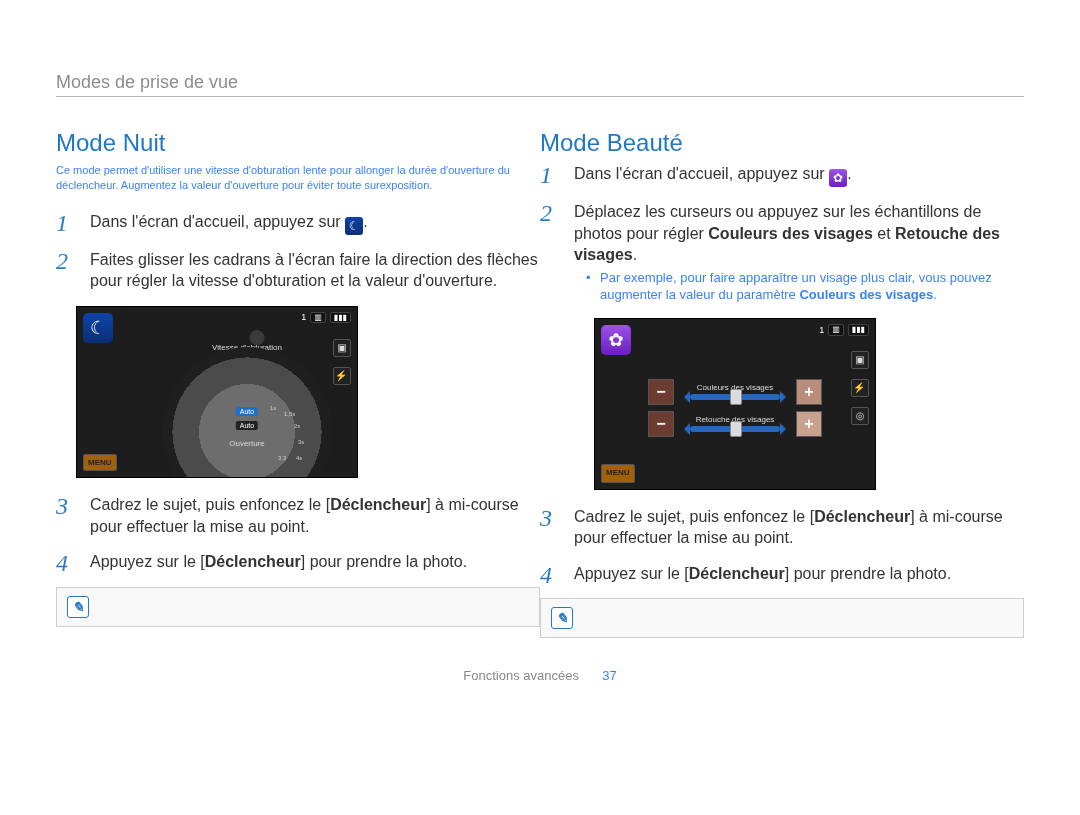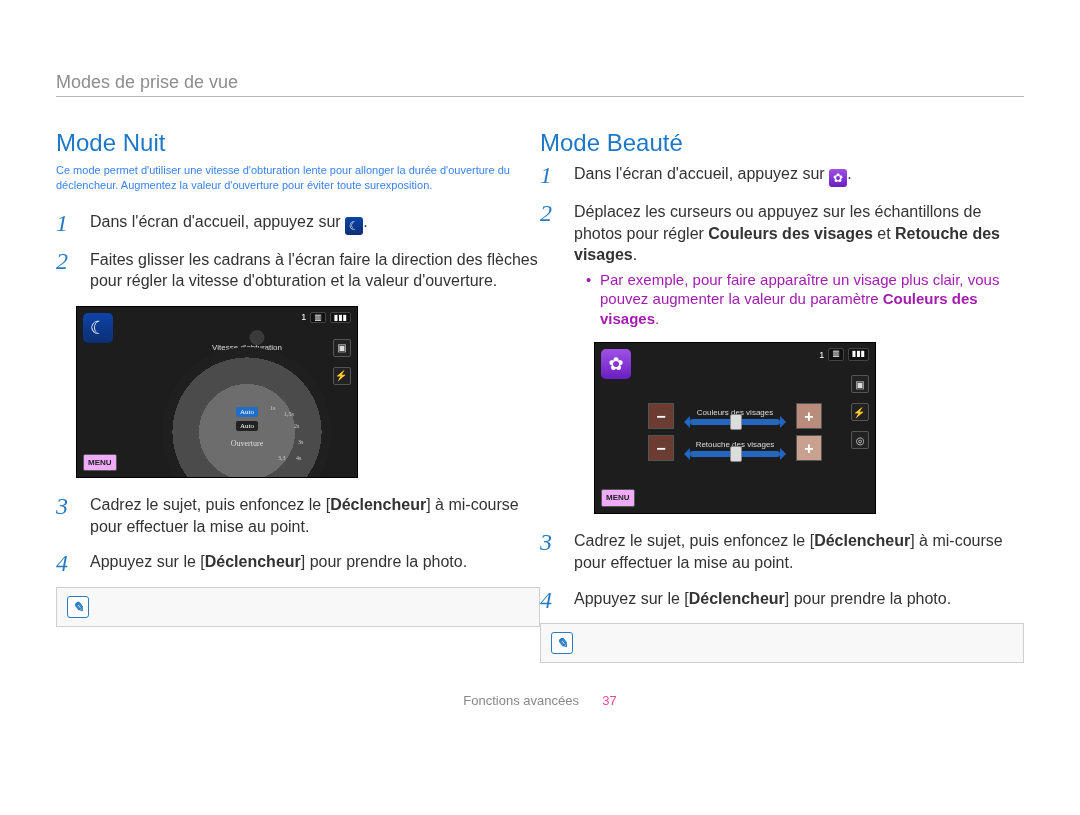--- a/index.html
+++ b/index.html
@@ -73,22 +73,22 @@
     vertical-align: -3px;
     border-radius: 3px;
     align-items: center;
     justify-content: center;
     font-size: 12px;
     color: #fff;
   }
   .night-inline { background: linear-gradient(#0d43a8,#0b2f74); }
   .beauty-inline { background: linear-gradient(#9f52e6,#6b1ec2); }
   .sub-bullet {
-    font-size: 15px;
-    color: #a21caf;
+    font-size: 13px;
+    color: #3b82f6;
     margin: 4px 0 14px 0;
     padding-left: 26px;
     position: relative;
     line-height: 1.3;
   }
   .sub-bullet::before {
     content: "•";
     position: absolute;
     left: 12px;
     top: 0;
@@ -146,47 +146,47 @@
   .ricon { width:16px;height:16px;border:1px solid #555;background:#222;border-radius:2px;display:flex;align-items:center;justify-content:center;font-size:10px;color:#ddd;}
   .lcd .mode-icon {
     position:absolute; top:6px; left:6px;
     width:30px;height:30px;border-radius:5px;
     display:flex;align-items:center;justify-content:center;font-size:18px;color:#fff;
   }
   .mode-night .mode-icon{background:linear-gradient(#0d43a8,#0b2f74);}
   .mode-beauty .mode-icon{background:linear-gradient(#9f52e6,#6b1ec2);}
   .lcd .menu {
     position:absolute; left:6px; bottom:6px;
-    background:#f0abfc;color:#222;border:1px solid #555;
+    background:#a16207;color:#222;border:1px solid #555;
     font-size:8px;font-weight:bold;padding:3px 4px;border-radius:2px;
   }
   
   .dial-wrap{position:absolute;left:85px;bottom:-40px;}
-  .dial{width:170px;height:170px;border-radius:50%;background:radial-gradient(circle at 50% 50%, #6d6d6d 0 40%, #4b4b4b 40% 62%, #1f1f1f 62% 100%);position:relative;font-family:Liberation Serif, serif;}
+  .dial{width:170px;height:170px;border-radius:50%;background:radial-gradient(circle at 50% 50%, #6d6d6d 0 40%, #4b4b4b 40% 62%, #1f1f1f 62% 100%);position:relative;}
   .dial .arc-label{position:absolute;top:40px;left:50%;transform:translateX(-50%);font-size:7px;background:#222;color:#fff;padding:1px 4px;border-radius:2px;}
   .dial .arc-label.auto1{top:60px;background:#1f6fc9;}
   .dial .arc-label.auto2{top:74px;color:#fff;}
   .dial .ouverture{position:absolute;top:92px;left:50%;transform:translateX(-50%);font-size:8px;color:#ddd;}
   .dial .tick{position:absolute;font-size:6px;color:#ccc;}
   .dial-caption{position:absolute;top:-4px;left:50%;transform:translateX(-50%);font-size:8px;color:#ddd;white-space:nowrap;}
   .silhouette{position:absolute;top:14px;left:150px;width:60px;height:90px;opacity:.6;}
   
   .slider-row{display:flex;align-items:center;gap:6px;margin-bottom:6px;}
   .thumb{width:24px;height:24px;border:1px solid #555;background:#6b3c32;display:flex;align-items:center;justify-content:center;color:#fff;font-size:16px;font-weight:bold;}
   .slider-label{font-size:8px;color:#ddd;text-align:center;width:110px;}
   .slider-bar{width:90px;height:6px;background:#2467c1;border-radius:3px;position:relative;margin:0 auto;}
   .slider-bar::before,.slider-bar::after{content:"";position:absolute;top:-3px;border:6px solid transparent;}
   .slider-bar::before{left:-12px;border-right-color:#2467c1;}
   .slider-bar::after{right:-12px;border-left-color:#2467c1;}
   .slider-knob{width:10px;height:14px;background:#ddd;border:1px solid #888;border-radius:2px;position:absolute;top:-5px;left:40px;}
   .beauty-center{position:absolute;top:60px;left:50%;transform:translateX(-50%);}
   .footer{
     text-align:center;font-size:13px;color:#888;margin-top:30px;
   }
-  .footer .pnum{color:#ec4899;margin-left:16px;}
+  .footer .pnum{color:#3b82f6;margin-left:16px;}
 </style>
 </head>
 <body>
 
 <div class="page">
   <div class="crumb">Modes de prise de vue</div>
 
   <div class="cols">
 
     <div class="col">

